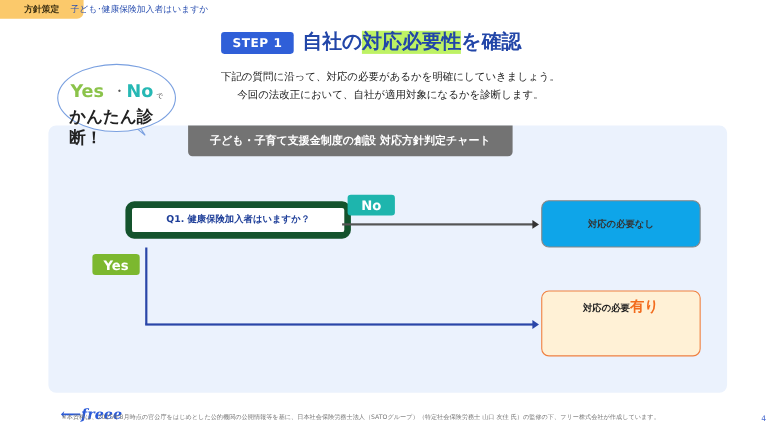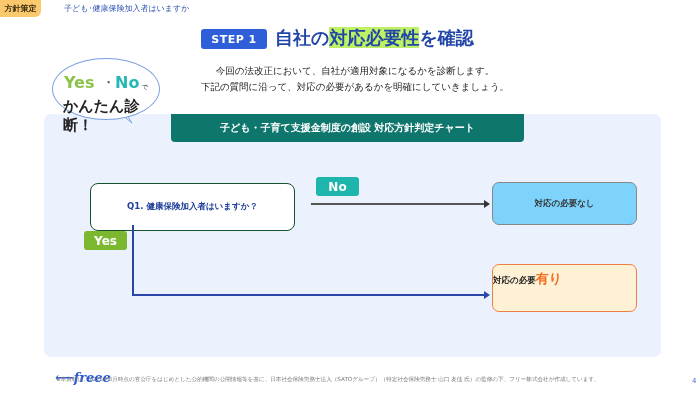--- a/index.html
+++ b/index.html
@@ -1,20 +1,20 @@
 <!DOCTYPE html>
 <html><head>
 <meta charset="utf-8">
 <style>
   * { box-sizing: border-box; margin: 0; padding: 0; }
   html, body { width: 700px; height: 400px; background: #ffffff; overflow: hidden; }
   body { position: relative; font-family: "DejaVu Sans", "Liberation Sans", sans-serif; color: #333; }
 
   .section-tag {
-    position: absolute; left: 0; top: 0; width: 41px; height: 17px;
+    position: absolute; left: 0; top: 0; width: 76px; height: 17px;
     background: #fbc96b; border-radius: 0 0 6px 0;
     font-size: 8px; font-weight: bold; color: #3a2e10;
     display: flex; align-items: center; justify-content: center;
   }
   .breadcrumb {
     position: absolute; left: 64px; top: 3px; font-size: 8px; color: #2a4fb0;
   }
 
   .step-badge {
     position: absolute; left: 201px; top: 29px; width: 66px; height: 20px;
@@ -44,29 +44,29 @@
   .bubble .dot { position: absolute; left: 50px; top: 16px; font-size: 11px; font-weight: bold; color: #555; }
   .bubble .no { position: absolute; left: 62px; top: 14px; font-size: 16px; font-weight: bold; color: #26b8b4; }
   .bubble .de { position: absolute; left: 89px; top: 24px; font-size: 6px; color: #333; }
   .bubble .easy { position: absolute; left: 10px; top: 38px; font-size: 15px; font-weight: bold; color: #222; }
 
   .panel {
     position: absolute; left: 44px; top: 114px; width: 617px; height: 243px;
     background: #ebf2fd; border-radius: 7px;
   }
   .chart-title {
-    position: absolute; left: 171px; top: 114px; width: 353px; height: 28px;
-    background: #0f766e; color: #fff; border-radius: 0 0 4px 4px;
+    position: absolute; left: 171px; top: 114px; width: 295px; height: 28px;
+    background: #737373; color: #fff; border-radius: 0 0 4px 4px;
     font-size: 10px; font-weight: bold;
     display: flex; align-items: center; justify-content: center; z-index: 2;
   }
 
   .q-box {
-    position: absolute; left: 90px; top: 183px; width: 205px; height: 48px;
-    background: #fff; border: 1px solid #14532d; border-radius: 8px;
+    position: absolute; left: 114px; top: 183px; width: 205px; height: 34px;
+    background: #fff; border: 6px solid #14532d; border-radius: 8px;
     display: flex; align-items: center; justify-content: center;
     font-size: 8.5px; font-weight: bold; color: #1f3f99;
   }
 
   .label-no {
     position: absolute; left: 316px; top: 177px; width: 43px; height: 19px;
     background: #1eb5ad; color: #fff; border-radius: 3px;
     font-size: 12px; font-weight: bold; display: flex; align-items: center; justify-content: center;
   }
   .label-yes {
@@ -88,27 +88,28 @@
   .line-yes-h {
     position: absolute; left: 132px; top: 294px; width: 354px; height: 1.5px; background: #2a46a8;
   }
   .arrow-yes {
     position: absolute; left: 484px; top: 291px; width: 0; height: 0;
     border-top: 4px solid transparent; border-bottom: 4px solid transparent; border-left: 6px solid #2a46a8;
   }
 
   .res-none {
     position: absolute; left: 492px; top: 182px; width: 145px; height: 43px;
-    background: #7dd3fc; border: 1.5px solid #888; border-radius: 7px;
+    background: #0ea5e9; border: 1.5px solid #888; border-radius: 7px;
     display: flex; align-items: center; justify-content: center;
     font-size: 8.5px; font-weight: bold; color: #333;
   }
   .res-need {
-    position: absolute; left: 492px; top: 264px; width: 145px; height: 48px;
+    position: absolute; left: 492px; top: 264px; width: 145px; height: 60px;
     background: #fff1d6; border: 1.5px solid #f08040; border-radius: 7px;
+    text-align: center;
   }
   .res-need .head { margin-top: 5px; font-size: 8.5px; font-weight: bold; color: #222; }
   .res-need .head .big { font-size: 13px; color: #f26b1d; }
   .res-need .link-line { margin-top: 4px; font-size: 8px; font-weight: bold; line-height: 12px; }
   .res-need .link { color: #2d59d6; text-decoration: underline; cursor: pointer; }
   .res-need .step2 { color: #2d59d6; }
   .res-need .plain { color: #222; }
 
   .logo {
     position: absolute; left: 8px; top: 370px; font-size: 13px; font-style: italic; font-weight: bold; color: #2859d8;
@@ -127,22 +128,22 @@
 
 <div class="section-tag">方針策定</div>
 <div class="breadcrumb">子ども･健康保険加入者はいますか</div>
 
 <div class="step-badge">STEP 1</div>
 <div class="main-title">
   <span>自社の</span><span class="hl">対応必要性</span><span>を確認</span>
 </div>
 
 <div class="intro">
+  <div>下記の質問に沿って、対応の必要があるかを明確にしていきましょう。</div>
   <div>今回の法改正において、自社が適用対象になるかを診断します。</div>
-  <div>下記の質問に沿って、対応の必要があるかを明確にしていきましょう。</div>
 </div>
 
 <div class="panel"></div>
 
 <svg class="bubble-tail" viewBox="0 0 14 10">
   <path d="M1 0 L12 9 L6 0 Z" fill="#fff" stroke="#7aa0e0" stroke-width="1"></path>
 </svg>
 <div class="bubble">
   <span class="yes">Yes</span>
   <span class="dot">・</span>

